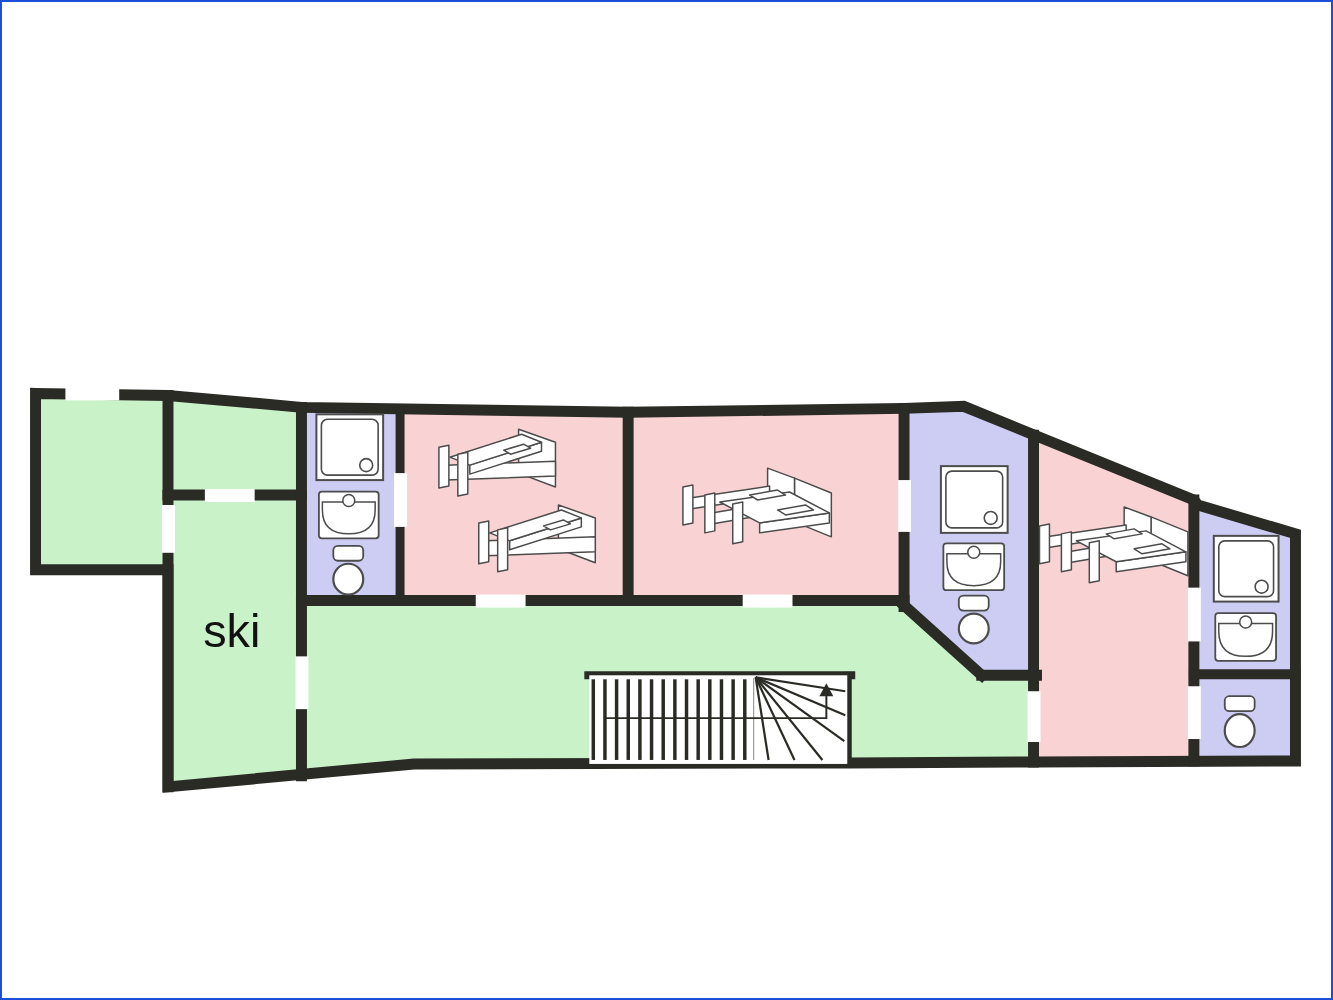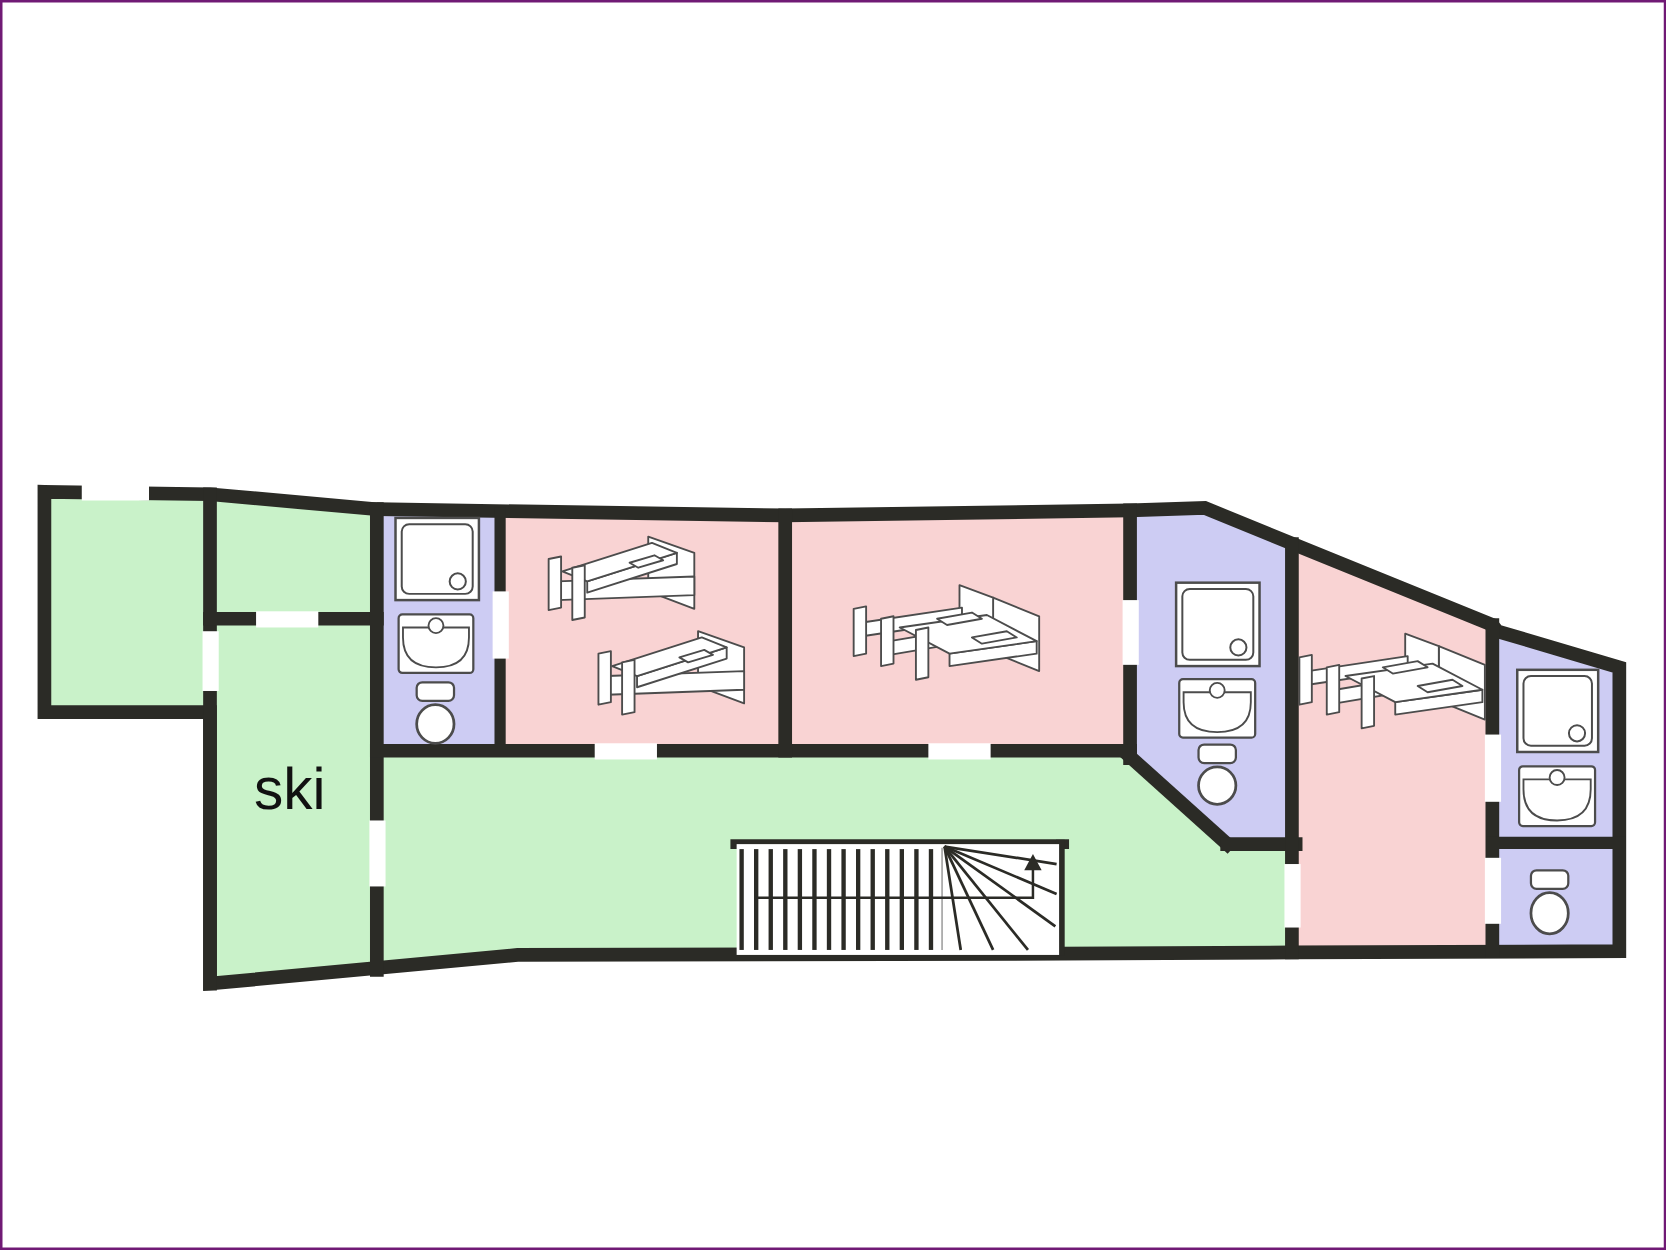--- a/index.html
+++ b/index.html
@@ -6,21 +6,21 @@
     margin: 0;
     padding: 0;
     background: #ffffff;
     font-family: "Liberation Sans", sans-serif;
   }
   .frame {
     position: relative;
     width: 1333px;
     height: 1000px;
     box-sizing: border-box;
-    border: 2px solid #701a75;
+    border: 2px solid #1d4ed8;
     background: #ffffff;
     overflow: hidden;
   }
   .frame svg {
     display: block;
     width: 100%;
     height: 100%;
   }
   .plan-label {
     font-family: "Liberation Sans", sans-serif;

